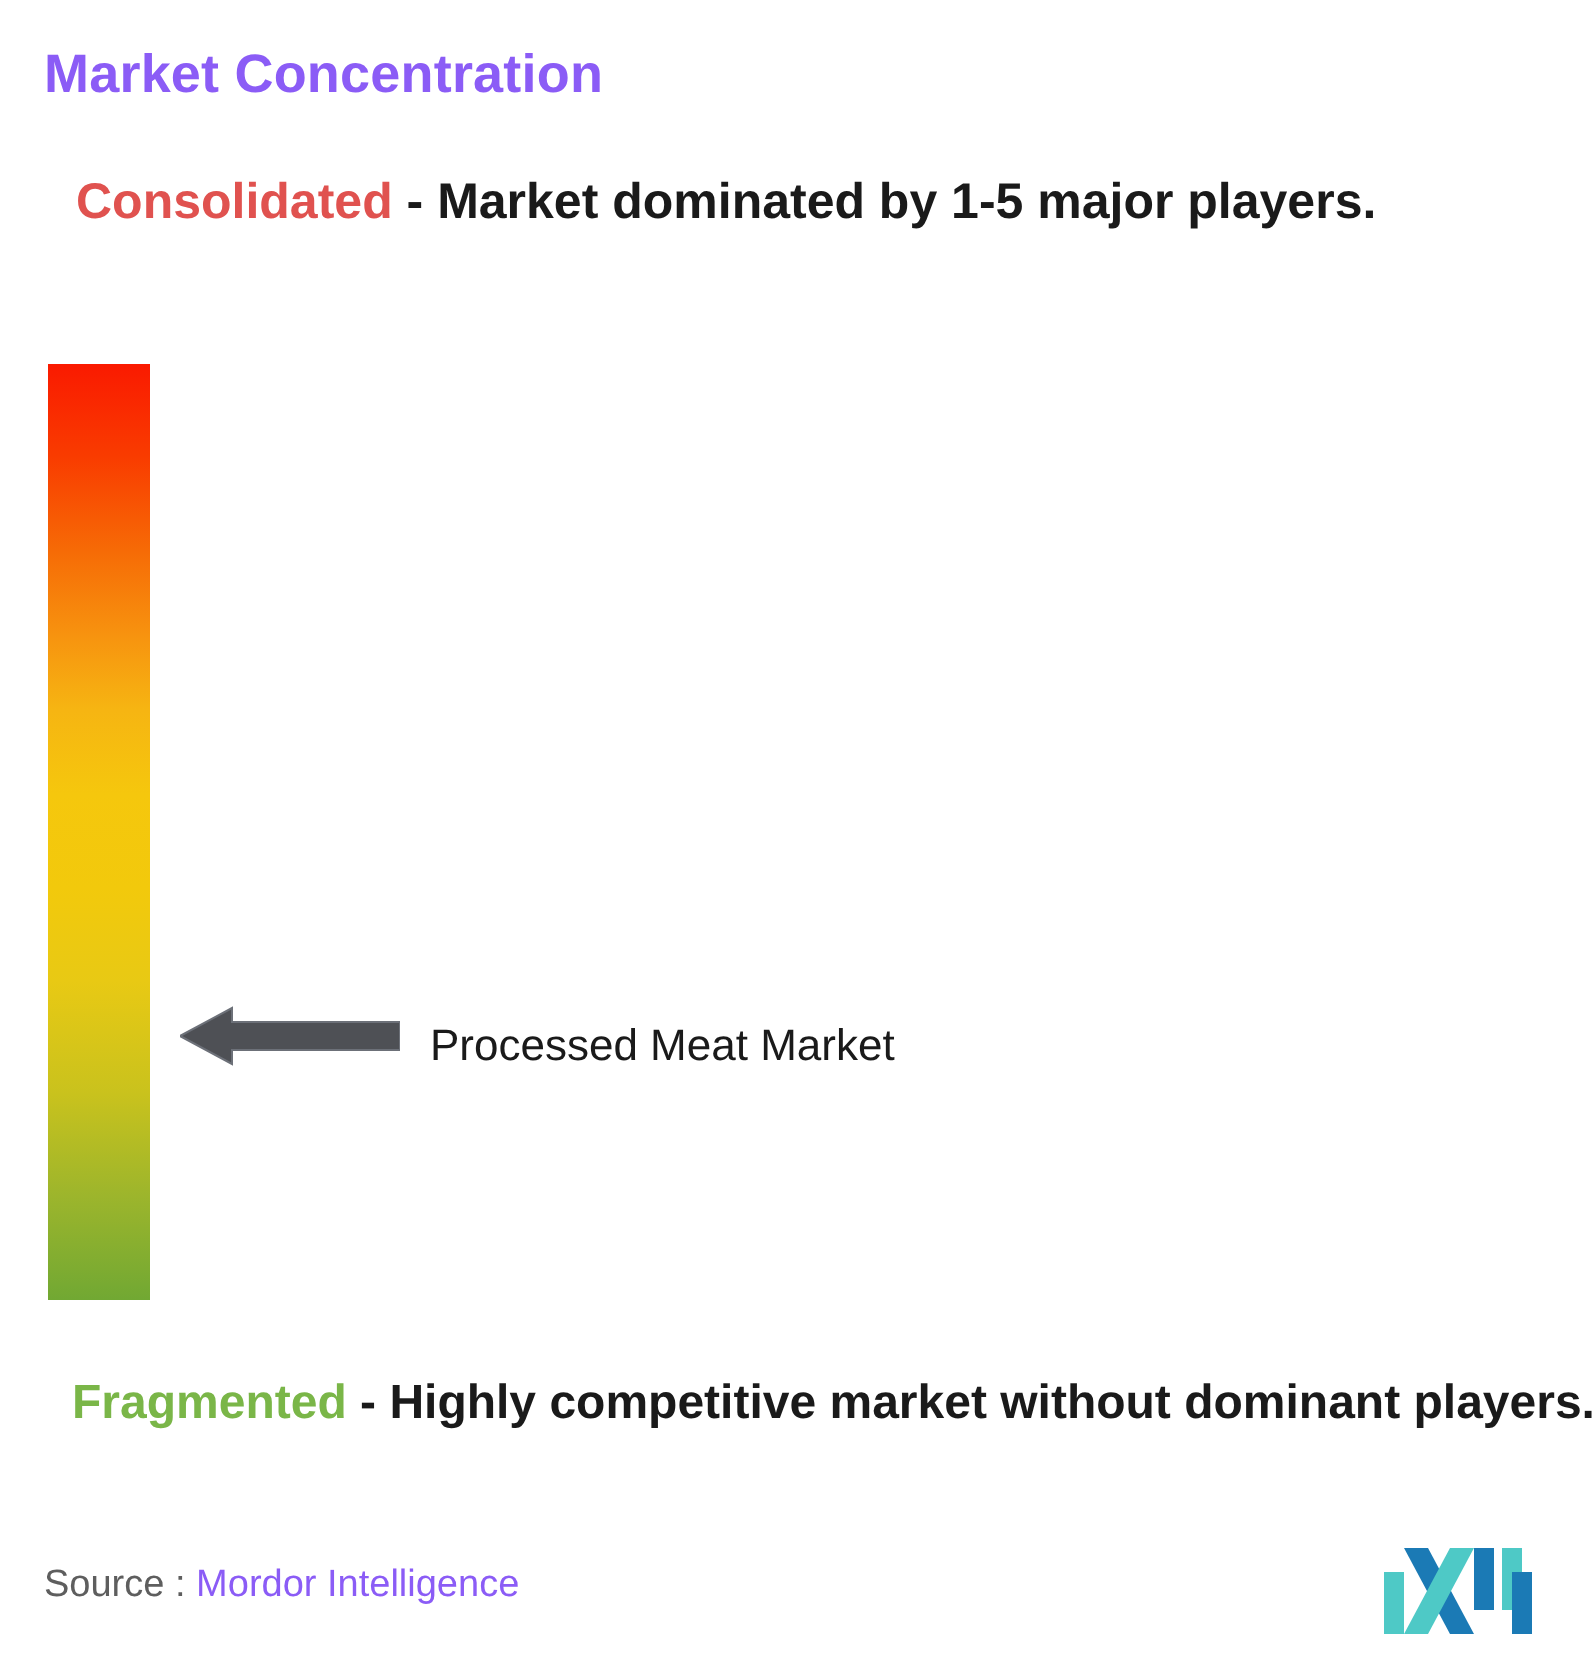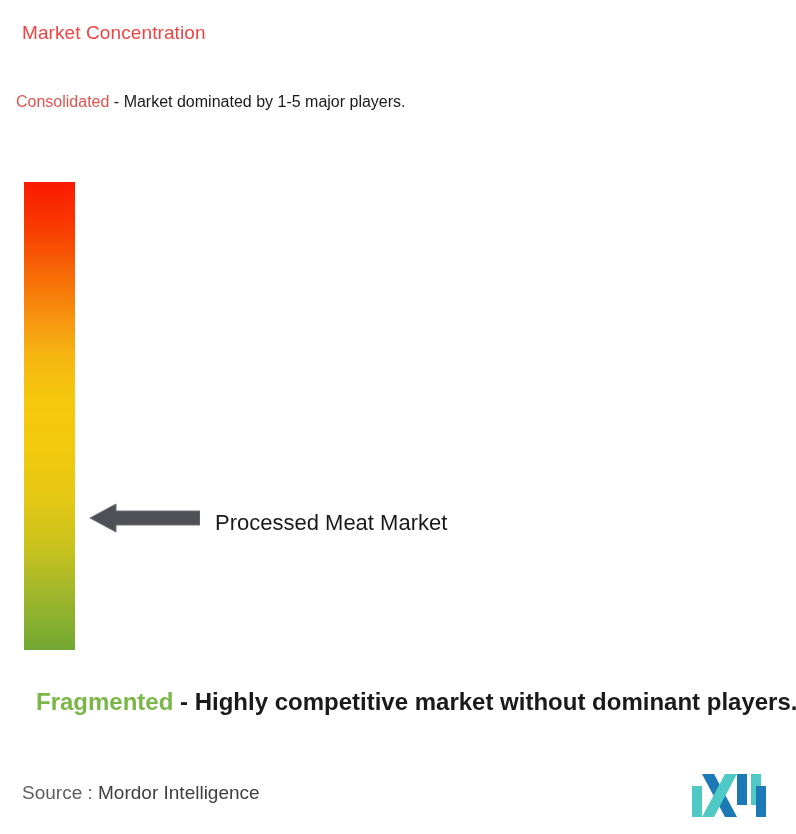--- a/index.html
+++ b/index.html
@@ -14,36 +14,36 @@
     font-family: "Liberation Sans", "DejaVu Sans", sans-serif;
     color: #1a1a1a;
     overflow: hidden;
   }
 
   
   #chart-title {
     position: absolute;
     left: 22px;
     top: 22px;
-    font-size: 19px;
-    font-weight: 400;
+    font-size: 27px;
+    font-weight: 700;
     letter-spacing: 0.1px;
-    color: #ef4444;
+    color: #8b5cf6;
     white-space: nowrap;
   }
 
   
   #caption-top {
     position: absolute;
-    left: 16px;
+    left: 38px;
     top: 86px;
     width: 745px;
-    font-size: 16px;
+    font-size: 25px;
     line-height: 31px;
-    font-weight: 400;
+    font-weight: 700;
     color: #1a1a1a;
   }
   #caption-top .kw {
     color: #e0524f;
   }
 
   
   #gradient-bar {
     position: absolute;
     left: 24px;
@@ -109,21 +109,21 @@
   
   #source-note {
     position: absolute;
     left: 22px;
     top: 782px;
     font-size: 19px;
     color: #5e5e5e;
     white-space: nowrap;
   }
   #source-note .src-label { color: #5e5e5e; margin-top: 13px; }
-  #source-note .src-value { color: #404040; }
+  #source-note .src-value { color: #8b5cf6; }
 
   #brand-logo {
     position: absolute;
     left: 692px;
     top: 772px;
     width: 74px;
     height: 45px;
   }
 </style>
 </head>

